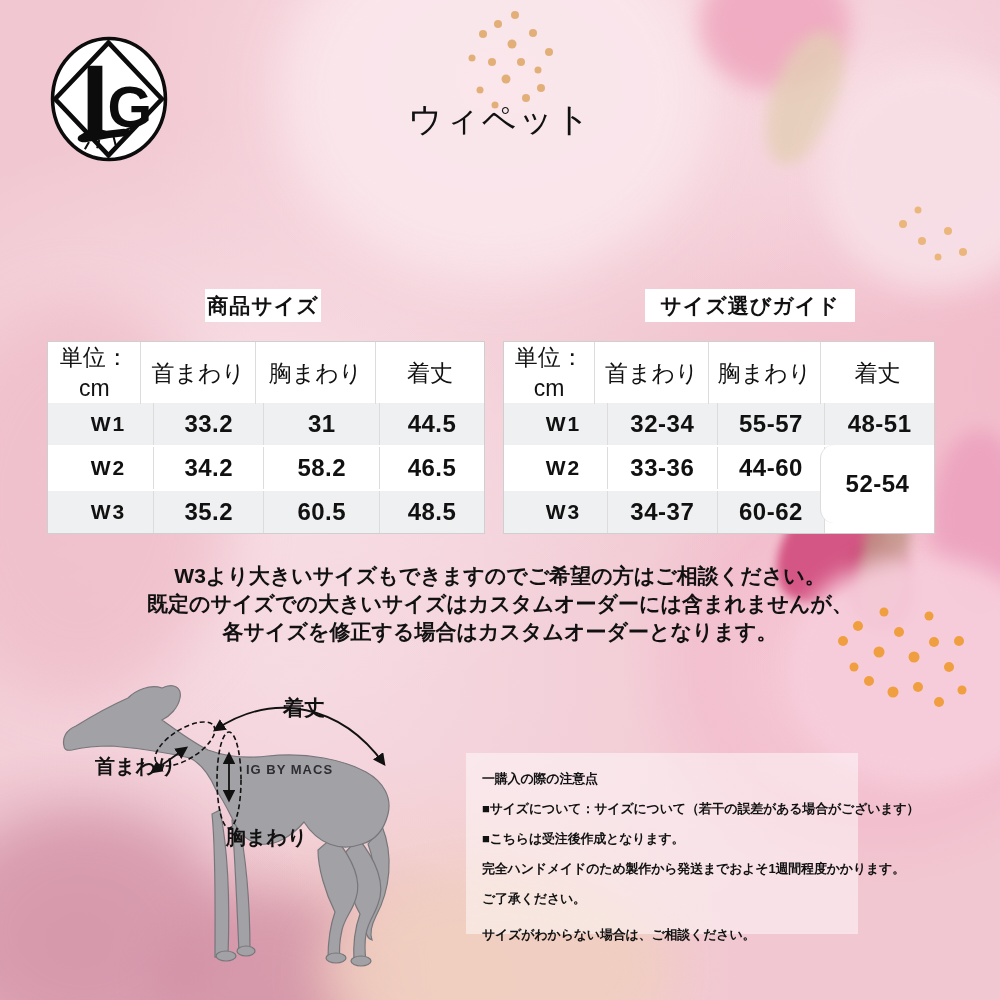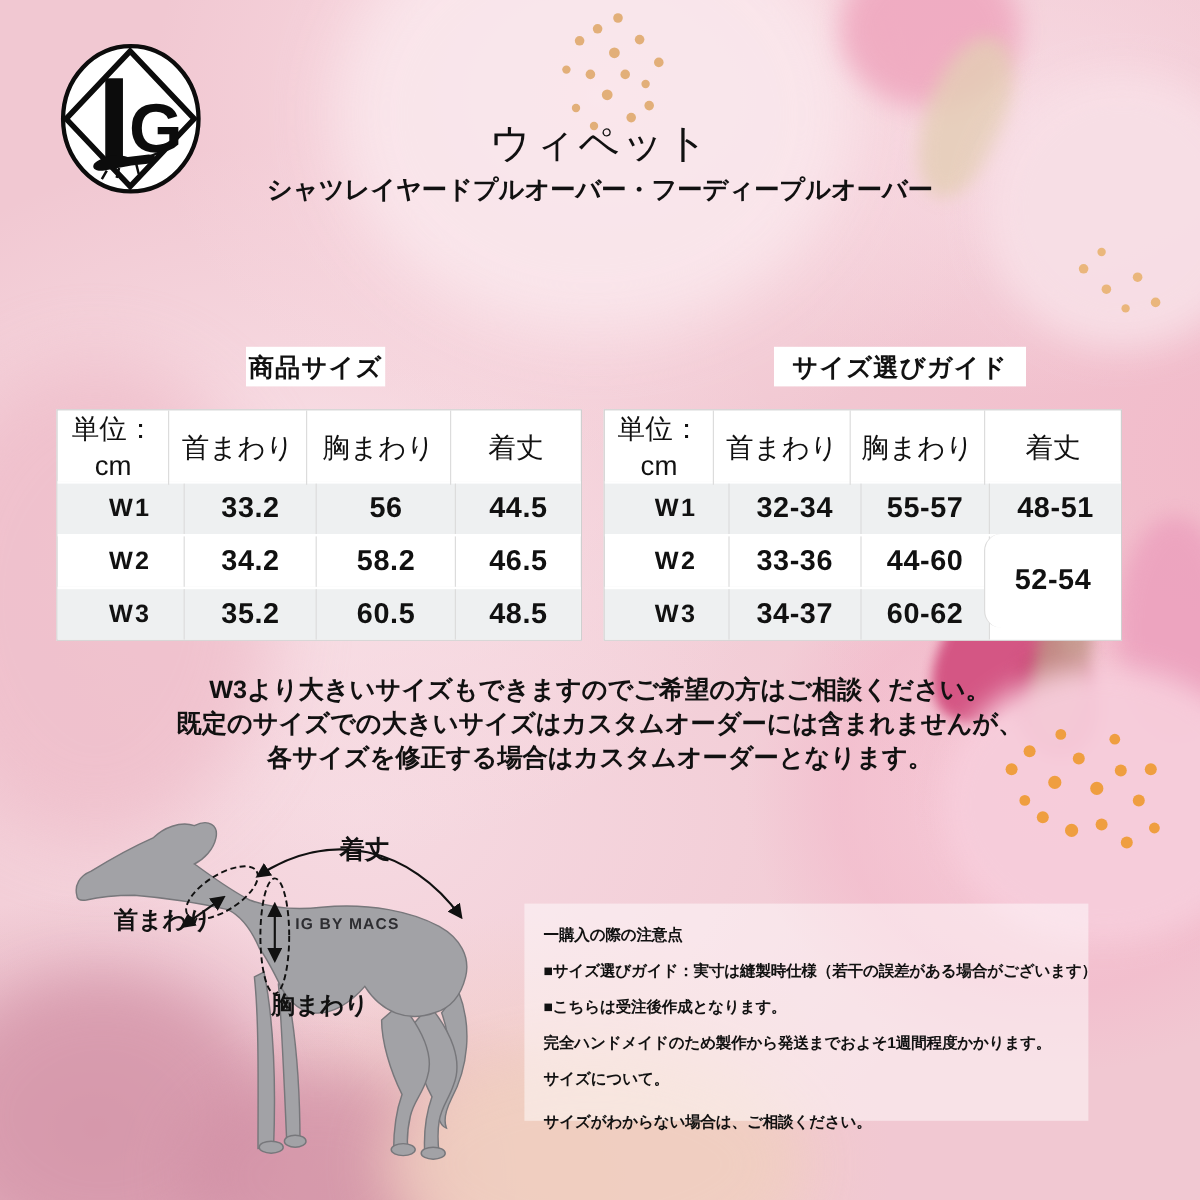--- a/index.html
+++ b/index.html
@@ -41,21 +41,21 @@
   .unit-cell { flex-direction:column; font-size:16px; font-weight:400; line-height:1.35; }
   .size-cell { font-size:21px; font-weight:700; letter-spacing:2px; }
   .val-cell { font-size:24px; font-weight:700; letter-spacing:0.5px; }
   .merged-cell { position:absolute; right:0; top:103px; width:26.5%; height:78px; background:#fff;
     border-left:1px solid #dcdcdc; display:flex; align-items:center; justify-content:center;
     font-size:24px; font-weight:700; letter-spacing:0.5px; z-index:2;border-radius:14px; }
 
   .custom-note { position:absolute; left:0; right:0; top:562px; text-align:center;
     font-size:21px; font-weight:700; line-height:28px; letter-spacing:0; }
 
-  .notes-panel { position:absolute; left:437px; top:753px; width:470px; height:181px;
+  .notes-panel { position:absolute; left:466px; top:753px; width:392px; height:181px;
     background:rgba(255,255,255,.48); padding:11px 16px 0 16px; }
   .notes-panel p { font-size:13px; font-weight:700; line-height:30px; letter-spacing:-0.2px; white-space:nowrap; }
   .notes-panel p.gap { margin-top:6px; }
 
   svg text { font-family:"Liberation Sans","DejaVu Sans",sans-serif; }
 </style>
 </head>
 <body>
 
 <div class="stage">
@@ -125,39 +125,38 @@
     <polygon points="57,6 109,61 57,116 5,61" fill="none" stroke="#0c0c0c" stroke-width="4.5"></polygon>
     <text x="30" y="97" font-family="DejaVu Serif, serif" font-size="100" font-weight="bold" fill="#0c0c0c">I</text>
     <text x="56" y="88" font-family="DejaVu Serif, serif" font-size="56" font-weight="bold" fill="#0c0c0c">G</text>
     <g>
       <path d="M28,97 C36,91 46,89 55,92 L72,90 C78,90 80,94 75,97 L58,99 L36,103 C29,104 25,101 28,97 Z" fill="#0c0c0c"></path>
       <path d="M38,103 L34,110 M48,101 L46,109 M62,98 L64,106 M72,92 L84,87" stroke="#0c0c0c" stroke-width="2" fill="none"></path>
     </g>
   </svg>
 
   <div class="title">ウィペット</div>
-  <div class="subtitle">シャツレイヤードプルオーバー・フーディープルオーバー</div>
 
   <div class="tbl-label product">商品サイズ</div>
   <div class="tbl-label guide">サイズ選びガイド</div>
 
   <div class="size-table product">
     <div class="t-row t-head">
       <div class="cell unit-cell">
         <span>単位：</span>
         <span>cm</span>
       </div>
       <div class="cell">首まわり</div>
       <div class="cell">胸まわり</div>
       <div class="cell">着丈</div>
     </div>
     <div class="t-row stripe">
       <div class="cell size-cell">W1</div>
       <div class="cell val-cell">33.2</div>
-      <div class="cell val-cell">56</div>
+      <div class="cell val-cell">31</div>
       <div class="cell val-cell">44.5</div>
     </div>
     <div class="t-row">
       <div class="cell size-cell">W2</div>
       <div class="cell val-cell">34.2</div>
       <div class="cell val-cell">58.2</div>
       <div class="cell val-cell">46.5</div>
     </div>
     <div class="t-row stripe">
       <div class="cell size-cell">W3</div>
@@ -236,20 +235,20 @@
     <path d="M112,112 L146,88" fill="none" stroke="#111" stroke-width="1.8" marker-start="url(#ah)" marker-end="url(#ah)"></path>
     <path d="M189,94 L189,140" fill="none" stroke="#111" stroke-width="1.8" marker-start="url(#ah)" marker-end="url(#ah)"></path>
     <text x="243" y="55" font-size="21" font-weight="700" fill="#111">着丈</text>
     <text x="55" y="113" font-size="20" font-weight="700" fill="#111">首まわり</text>
     <text x="186" y="184" font-size="20" font-weight="700" fill="#111">胸まわり</text>
     <text x="206" y="114" font-size="13" font-weight="700" letter-spacing="1" fill="#2e2e32">IG BY MACS</text>
   </svg>
 
   <div class="notes-panel">
     <p>一購入の際の注意点</p>
-    <p>■サイズ選びガイド：実寸は縫製時仕様（若干の誤差がある場合がございます）</p>
+    <p>■サイズについて：サイズについて（若干の誤差がある場合がございます）</p>
     <p>■こちらは受注後作成となります。</p>
     <p>完全ハンドメイドのため製作から発送までおよそ1週間程度かかります。</p>
-    <p>サイズについて。</p>
+    <p>ご了承ください。</p>
     <p class="gap">サイズがわからない場合は、ご相談ください。</p>
   </div>
 
 </div>
 
 </body></html>

